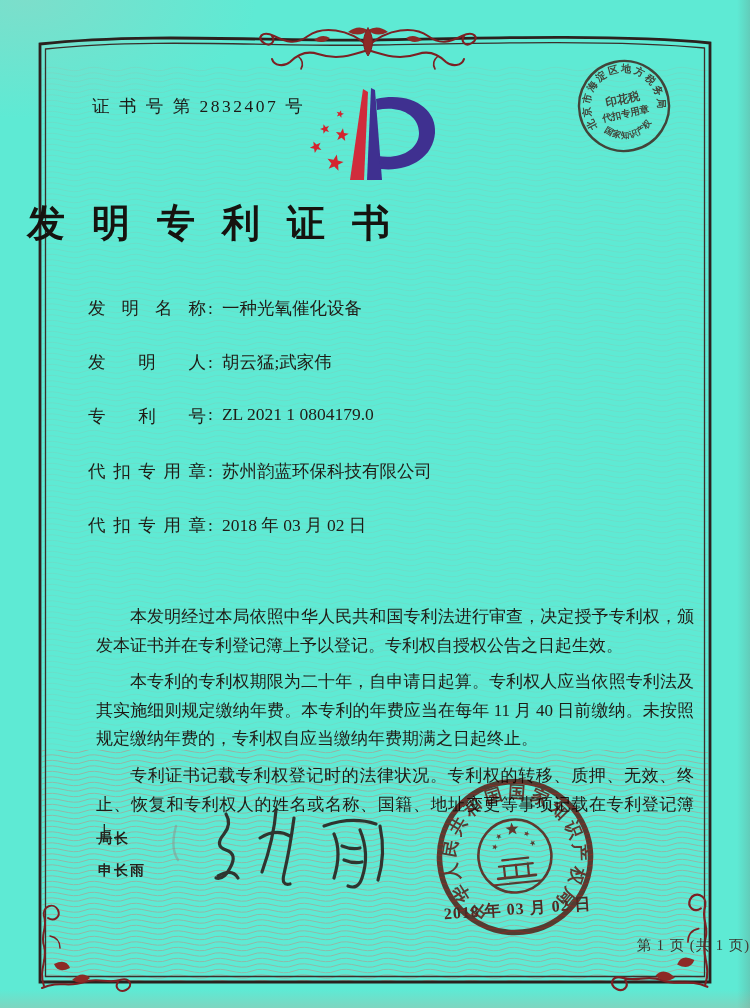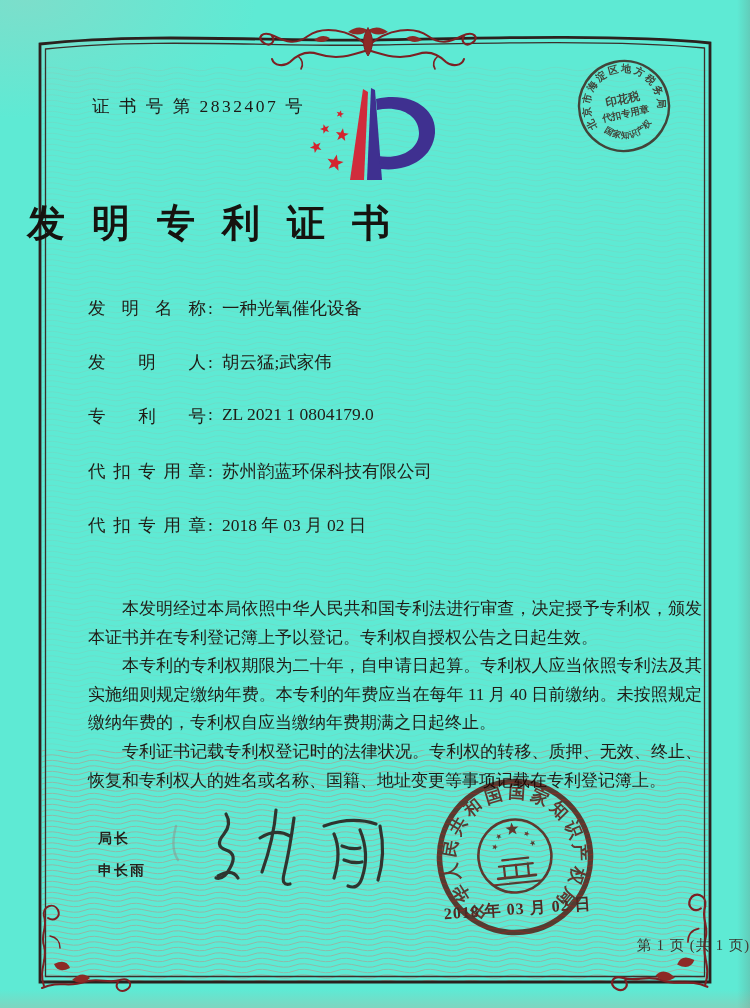--- a/index.html
+++ b/index.html
@@ -22,21 +22,21 @@
     color:#16130f;z-index:5;
   }
   .fields{position:absolute;left:88px;top:296px;width:580px;z-index:5;}
   .field-row{height:29px;margin-bottom:25.2px;font-size:17.5px;white-space:nowrap;color:#201c16;}
   .field-label{display:inline-block;width:118px;text-align:justify;text-align-last:justify;vertical-align:top;}
   .field-colon{display:inline-block;margin:0 9px 0 2px;}
   .paragraphs{
     position:absolute;left:88px;top:595px;width:614px;z-index:5;
     font-size:17px;line-height:28.6px;text-align:justify;color:#201c16;
   }
-  .paragraphs p{margin:0;text-indent:34px;}
+  .paragraphs p{margin:8px;text-indent:34px;}
   .officials{position:absolute;left:98px;top:830px;z-index:6;font-size:14px;font-weight:600;letter-spacing:2px;color:#26221c;}
   .officials div{margin-bottom:14px;}
   .page-footer{
     position:absolute;left:0;top:936px;width:100%;text-align:right;
     font-size:14.5px;letter-spacing:1px;color:#3a332c;z-index:5;
   }
   
   .logo-svg{position:absolute;left:281px;top:83px;z-index:5;}
   .signature-svg{position:absolute;left:148px;top:796px;z-index:6;}
   .tax-stamp-svg{position:absolute;left:560px;top:42px;z-index:7;mix-blend-mode:multiply;}

